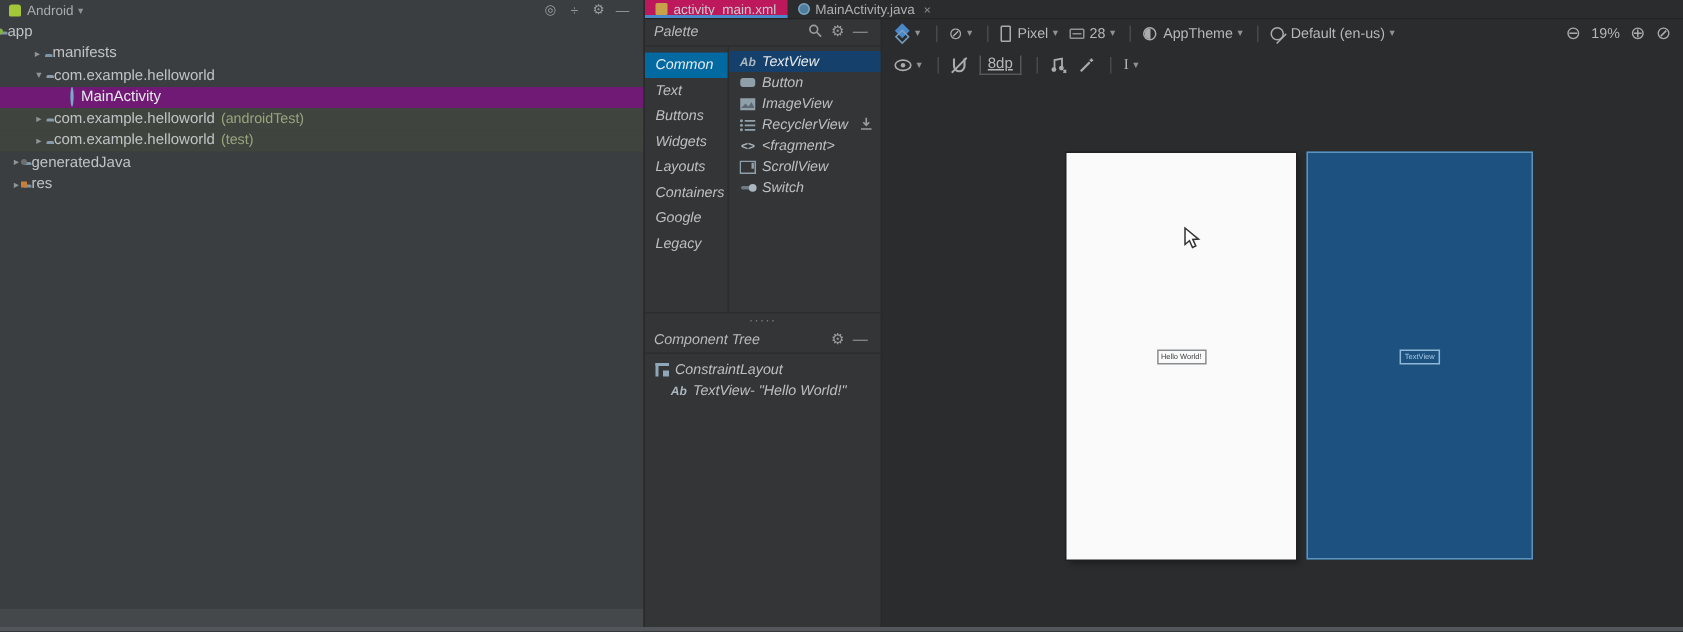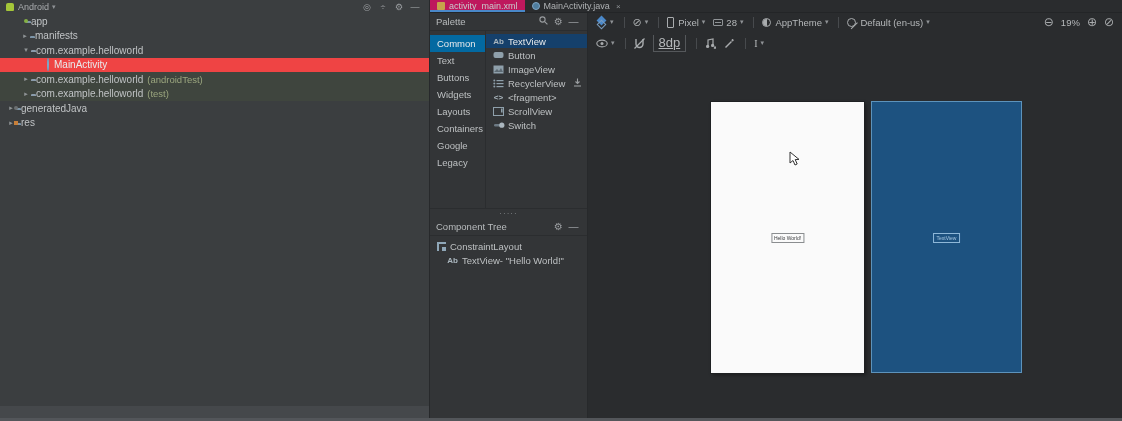--- a/index.html
+++ b/index.html
@@ -11,21 +11,21 @@
   #project-panel { position:absolute; left:0; top:0; width:429px; height:421px; background:#3b3e40; }
   #project-header { height:13px; display:flex; align-items:center; padding:0 6px; font-size:9px; color:#a9acae; }
   #project-header .spacer { flex:1; }
   #project-header .hicon { width:16px; text-align:center; font-size:9px; color:#9a9da0; cursor:pointer; }
   .android-logo { width:8px; height:8px; background:#a4c639; border-radius:2px 2px 1px 1px; margin-right:4px; }
   .dd-caret { font-size:7px; color:#8f9396; margin-left:3px; }
 
   .tree { padding-top:1px; }
   .trow { height:14.5px; display:flex; align-items:center; font-size:10px; color:#c0c3c5; white-space:nowrap; cursor:pointer; }
   .trow .arrow { width:10px; font-size:7px; color:#8f9496; text-align:center; flex:none; }
-  .trow.selected { background:#ef4444; color:#e8eaec; }
+  .trow.selected { background:#701a75; color:#e8eaec; }
   .trow.testish { background:#3f453e; }
   .suffix { color:#9aa57e; margin-left:4px; font-size:9.5px; }
   .ticon { flex:none; margin-right:5px; position:relative; }
   .folder { width:11px; height:8px; background:#7d95a8; border-radius:1px; margin-top:2px; }
   .folder:before { content:""; position:absolute; top:0px; left:0; width:5px; height:2px; background:#7d95a8; border-radius:1px 1px 0 0; }
   .folder.pkg { background:#8a9bab; } .folder.pkg:before{ background:#8a9bab; }
   .mod-dot { position:absolute; right:-2px; bottom:-2px; width:4px; height:4px; border-radius:50%; background:#84b044; }
   .res-dot { position:absolute; right:-2px; bottom:-2px; width:4px; height:4px; background:#c77f3a; }
   .gen-dot { position:absolute; right:-2px; bottom:-2px; width:4px; height:4px; border-radius:50%; background:#6b6f72; }
   .classicon { width:9px; height:9px; border-radius:50%; background:#4e7d9e; border:1px solid #7fa6c4; }
@@ -40,21 +40,21 @@
   
   #tabbar { position:absolute; left:430px; top:0; width:692px; height:13px; background:#2a2c2e; display:flex; border-bottom:1px solid #232527; }
   .tab { display:flex; align-items:center; padding:0 7px; font-size:9px; color:#aeb1b3; cursor:pointer; position:relative; }
   .tab.active { background:#be185d; color:#c8cbcd; }
   .tab.active:after { content:""; position:absolute; left:0; bottom:0; width:100%; height:2px; background:#4a88c9; }
   .tab-icon-layout { width:8px; height:8px; background:#c7a24b; border-radius:1px; margin-right:4px; }
   .tab-icon-class { width:8px; height:8px; background:#4e7d9e; border:1px solid #7fa6c4; border-radius:50%; margin-right:4px; }
   .tab-close { margin-left:6px; font-size:8px; color:#8f9396; }
 
   
-  #middle-panel { position:absolute; left:430px; top:13px; width:157px; height:408px; background:#333537; display:flex; flex-direction:column; }
+  #middle-panel { position:absolute; left:430px; top:13px; width:157px; height:408px; background:#333537; display:flex; flex-direction:column;font-style:italic; }
   .panel-header { height:18px; display:flex; align-items:center; padding:0 6px; font-size:9.5px; color:#b9bcbe; border-bottom:1px solid #2b2d2f; flex:none; }
   .panel-header .spacer { flex:1; }
   .panel-header .hicon { width:15px; text-align:center; color:#9a9da0; font-size:10px; cursor:pointer; }
   #palette-body { height:177px; display:flex; flex:none; }
   #palette-cats { width:56px; border-right:1px solid #2b2d2f; padding-top:4px; }
   .cat { height:17px; display:flex; align-items:center; padding-left:7px; font-size:9.5px; color:#bdc0c2; cursor:pointer; }
   .cat.selected { background:#0369a1; color:#e8eaec; }
   #palette-comps { flex:1; padding-top:3px; position:relative; }
   .comp { height:14px; display:flex; align-items:center; padding-left:6px; font-size:9.5px; color:#bdc0c2; cursor:pointer; }
   .comp.selected { background:#15406b; color:#e8eaec; }
@@ -81,21 +81,21 @@
   .phone-icon { width:7px; height:11px; border:1px solid #a9acae; border-radius:1px; margin-right:4px; }
   .api-chip { width:10px; height:7px; border:1px solid #8f9396; border-radius:1px; margin-right:3px; position:relative; }
   .api-chip:before { content:""; position:absolute; left:1px; top:2px; right:1px; height:1px; background:#8f9396; }
   .theme-icon { width:9px; height:9px; border-radius:50%; border:1px solid #a9acae; position:relative; overflow:hidden; margin-right:4px; }
   .theme-icon:before { content:""; position:absolute; left:0; top:0; width:50%; height:100%; background:#a9acae; }
   .globe-icon { width:9px; height:9px; border-radius:50%; border:1px solid #a9acae; position:relative; margin-right:4px; }
   .globe-icon:before { content:""; position:absolute; left:0; top:0; width:9px; height:9px; border-bottom:1px solid #a9acae; transform:rotate(-45deg) translateY(-2px); }
   .zoom-cluster { margin-left:auto; display:flex; align-items:center; gap:7px; }
   .zoom-cluster .zicon { font-size:12px; color:#a9acae; cursor:pointer; line-height:1; }
   .zoom-pct { font-size:9.5px; color:#b5b8ba; }
-  .margin-box { border:1px solid #55585b; border-top:none; padding:0 5px 1px 5px; font-size:13px; color:#b5b8ba;text-decoration:underline; }
+  .margin-box { border:1px solid #55585b; border-top:none; padding:0 5px 1px 5px; font-size:10px; color:#b5b8ba;text-decoration:underline; }
   .cursor-caret { font-style:normal; font-size:10px; color:#b5b8ba; font-family:"Liberation Serif","DejaVu Serif",serif; }
 
   
   #design-phone { position:absolute; left:123px; top:89px; width:153px; height:271px; background:#fafafa; box-shadow:0 0 0 1px #1f2123, 2px 2px 4px rgba(0,0,0,.4); }
   #blueprint-phone { position:absolute; left:283px; top:88px; width:151px; height:272px; background:#1d5280; border:1px solid #5d93bb; }
   .hello-box { position:absolute; left:50%; top:131px; transform:translateX(-50%); border:1px solid #8a8d8f; font-size:5px; line-height:8px; padding:0 2px; color:#3a3c3e; white-space:nowrap; }
   .bp-box { position:absolute; left:50%; top:131px; transform:translateX(-50%); border:1px solid #8fb8d8; font-size:5px; line-height:8px; padding:0 3px; color:#a5c6e0; white-space:nowrap; }
   #mouse-cursor { position:absolute; left:201px; top:138px; }
 </style>
 </head>
@@ -109,21 +109,21 @@
       <span>Android</span>
       <span class="dd-caret">▾</span>
       <span class="spacer"></span>
       <span class="hicon">◎</span>
       <span class="hicon">÷</span>
       <span class="hicon">⚙</span>
       <span class="hicon">—</span>
     </div>
 
     <div class="tree">
-      <div class="trow" style="padding-left:26px">
+      <div class="trow" style="padding-left:0">
         <span class="ticon"><span class="folder"></span><span class="mod-dot"></span></span>
         <span>app</span>
       </div>
       <div class="trow" style="padding-left:20px">
         <span class="arrow">▸</span>
         <span class="ticon"><span class="folder"></span></span>
         <span>manifests</span>
       </div>
       <div class="trow" style="padding-left:21px">
         <span class="arrow">▾</span>

